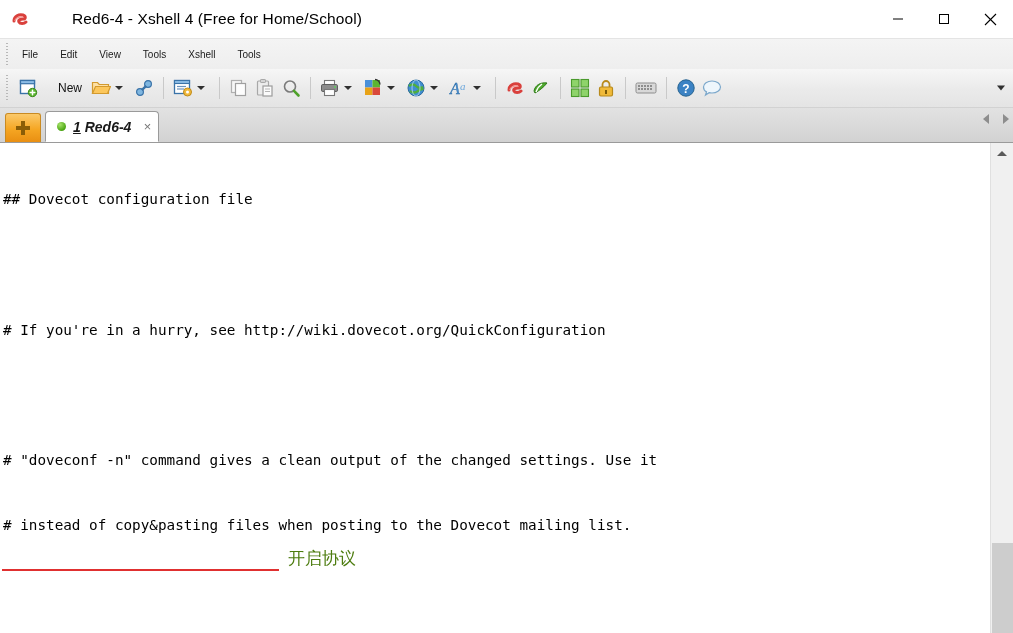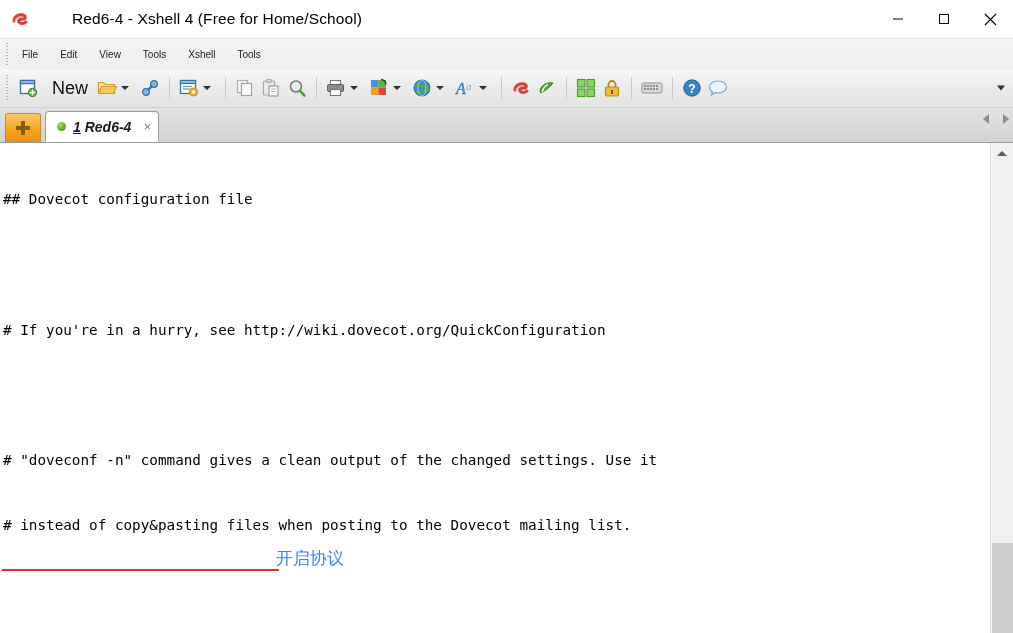--- a/index.html
+++ b/index.html
@@ -101,23 +101,23 @@
     flex: 0 0 auto;
   }
   .tb-item {
     display: flex; align-items: center;
     height: 30px;
     padding: 0 3px;
     cursor: default;
     flex: 0 0 auto;
   }
   .tb-label {
-    font-size: 18px;
+    font-size: 12px;
     color: #111;
-    margin-left: 14px;
+    margin-left: 20px;
     margin-right: 3px;
     white-space: nowrap;
   }
   .tb-label.disabled { color: #9a9a9a; }
   .tb-sep {
     width: 1px; height: 22px;
     background: #c9c9c9;
     margin: 0 6px;
     flex: 0 0 auto;
   }
@@ -244,24 +244,24 @@
   .annot-underline {
     position: absolute;
     left: 2px;
     top: 426px;
     width: 277px;
     height: 1.6px;
     background: #e03030;
   }
   .annot-text {
     position: absolute;
-    left: 276px;
+    left: 288px;
     top: 404px;
     font-size: 17px;
-    color: #3b82f6;
+    color: #4d7c0f;
     font-family: "DejaVu Sans", sans-serif;
     white-space: nowrap;
   }
 
   
   .vscroll {
     width: 22px;
     background: #f0f0f0;
     border-left: 1px solid #e0e0e0;
     position: relative;

